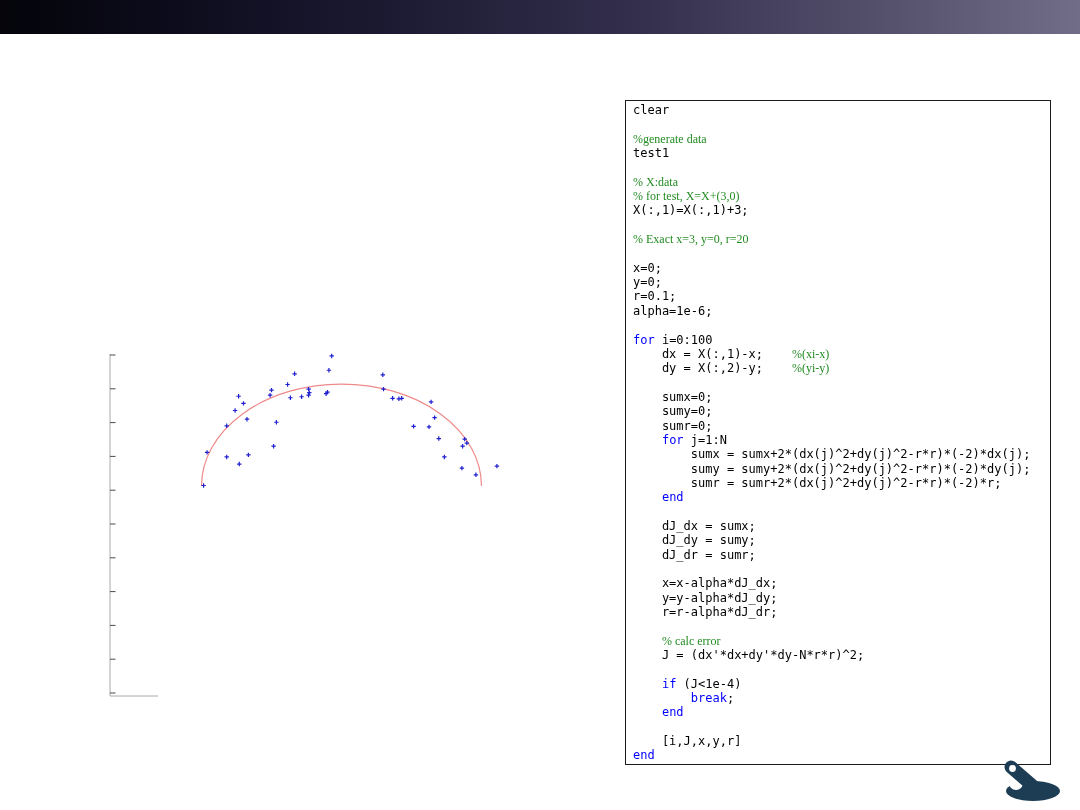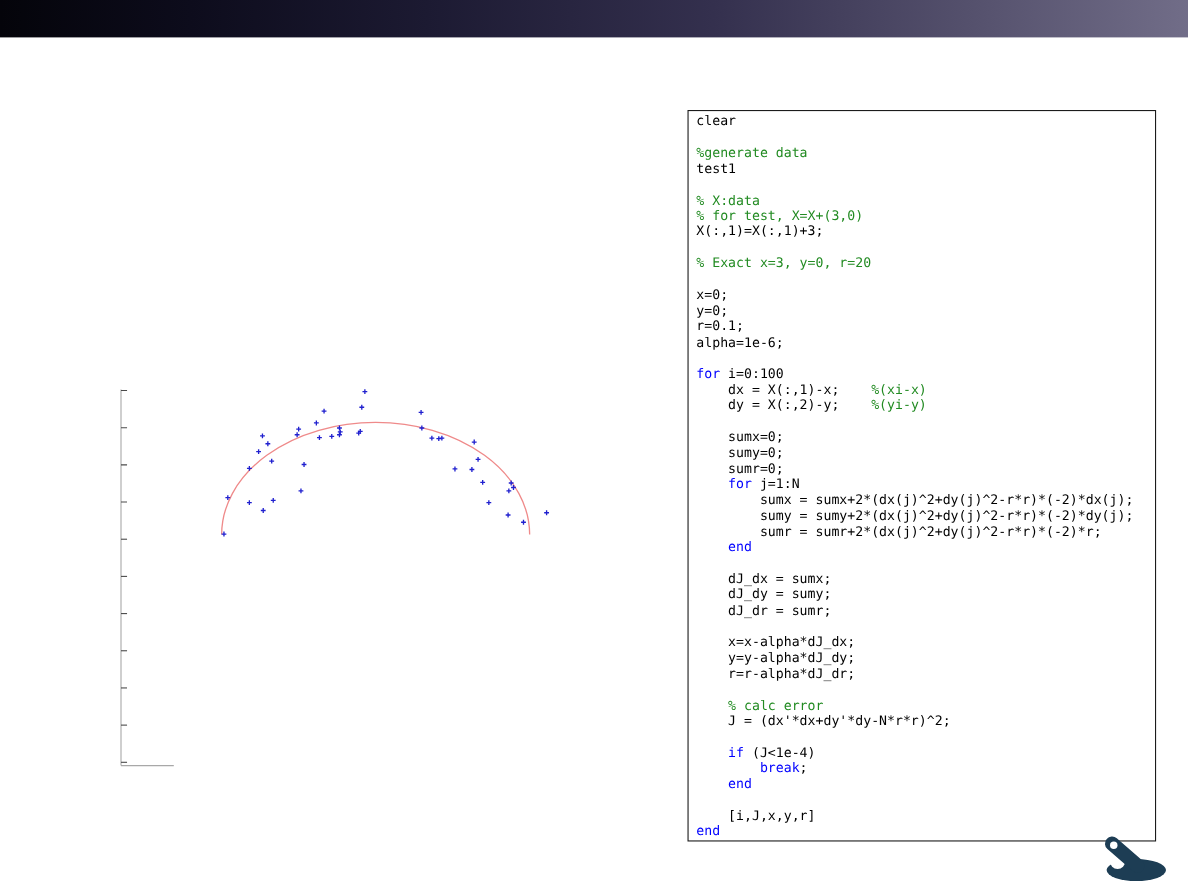--- a/index.html
+++ b/index.html
@@ -15,21 +15,21 @@
     position:absolute;left:100px;top:340px;width:430px;height:375px;
   }
   .code-panel{
     position:absolute;left:625px;top:100px;width:417px;height:661px;
     border:1px solid #1b1b1b;background:#ffffff;
     padding:2px 0 0 7px;
     font-size:12px;line-height:14.35px;white-space:pre;overflow:hidden;
   }
   .code-line{height:14.35px;}
   .code-panel .k{color:#0000ff;margin-top:20px;}
-  .code-panel .c{color:#228b22;}
+  .code-panel .c{color:#228b22;font-family:Liberation Serif, serif;}
   .code-panel .p{color:#000000;}
   .pin-wrap{position:absolute;left:998px;top:758px;width:70px;height:46px;}
 </style>
 </head>
 <body>
 
 <div class="header-bar"></div>
 
 <div class="plot-area">
   <svg id="plot-svg" width="430" height="375" viewBox="0 0 430 375" xmlns="http://www.w3.org/2000/svg">

